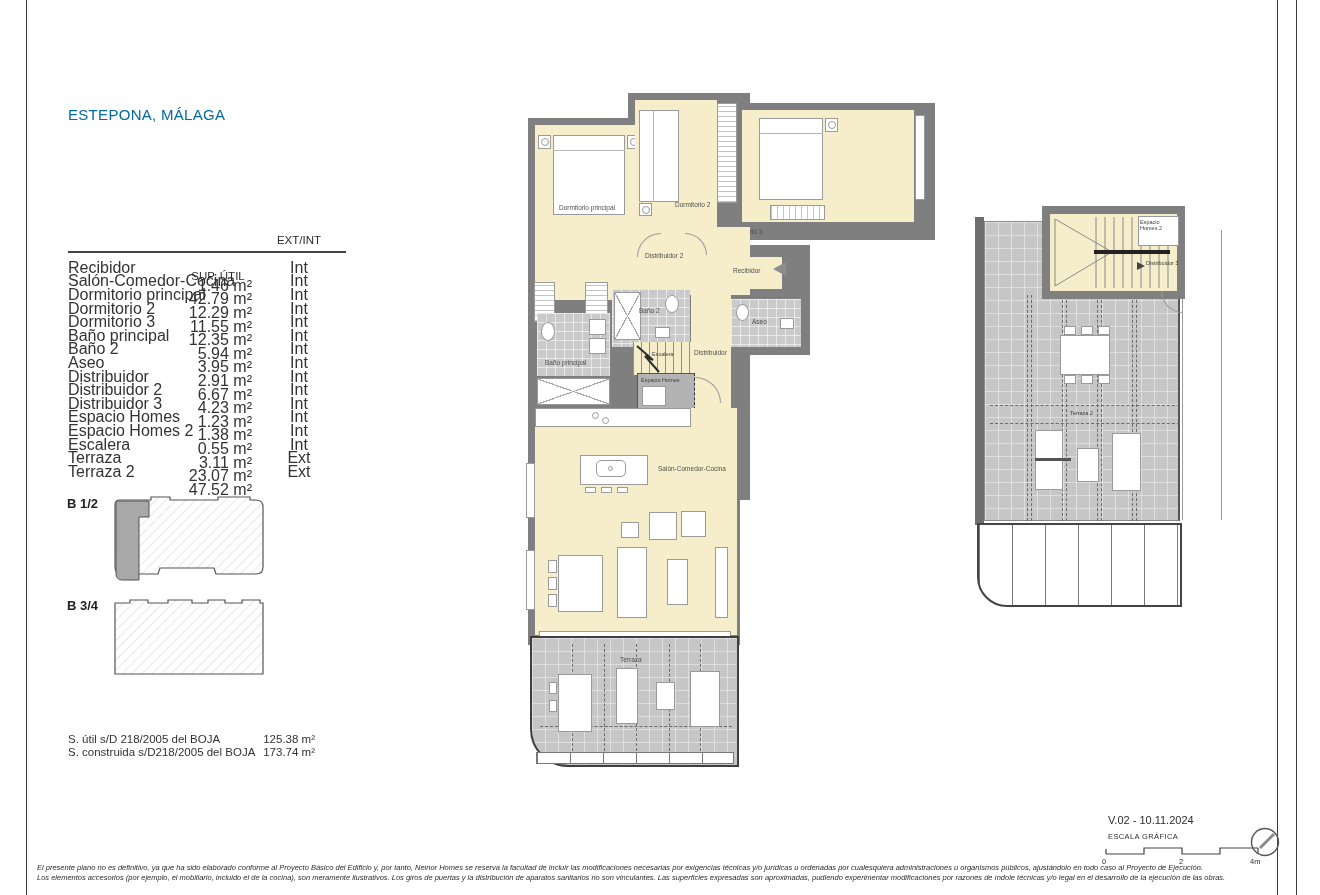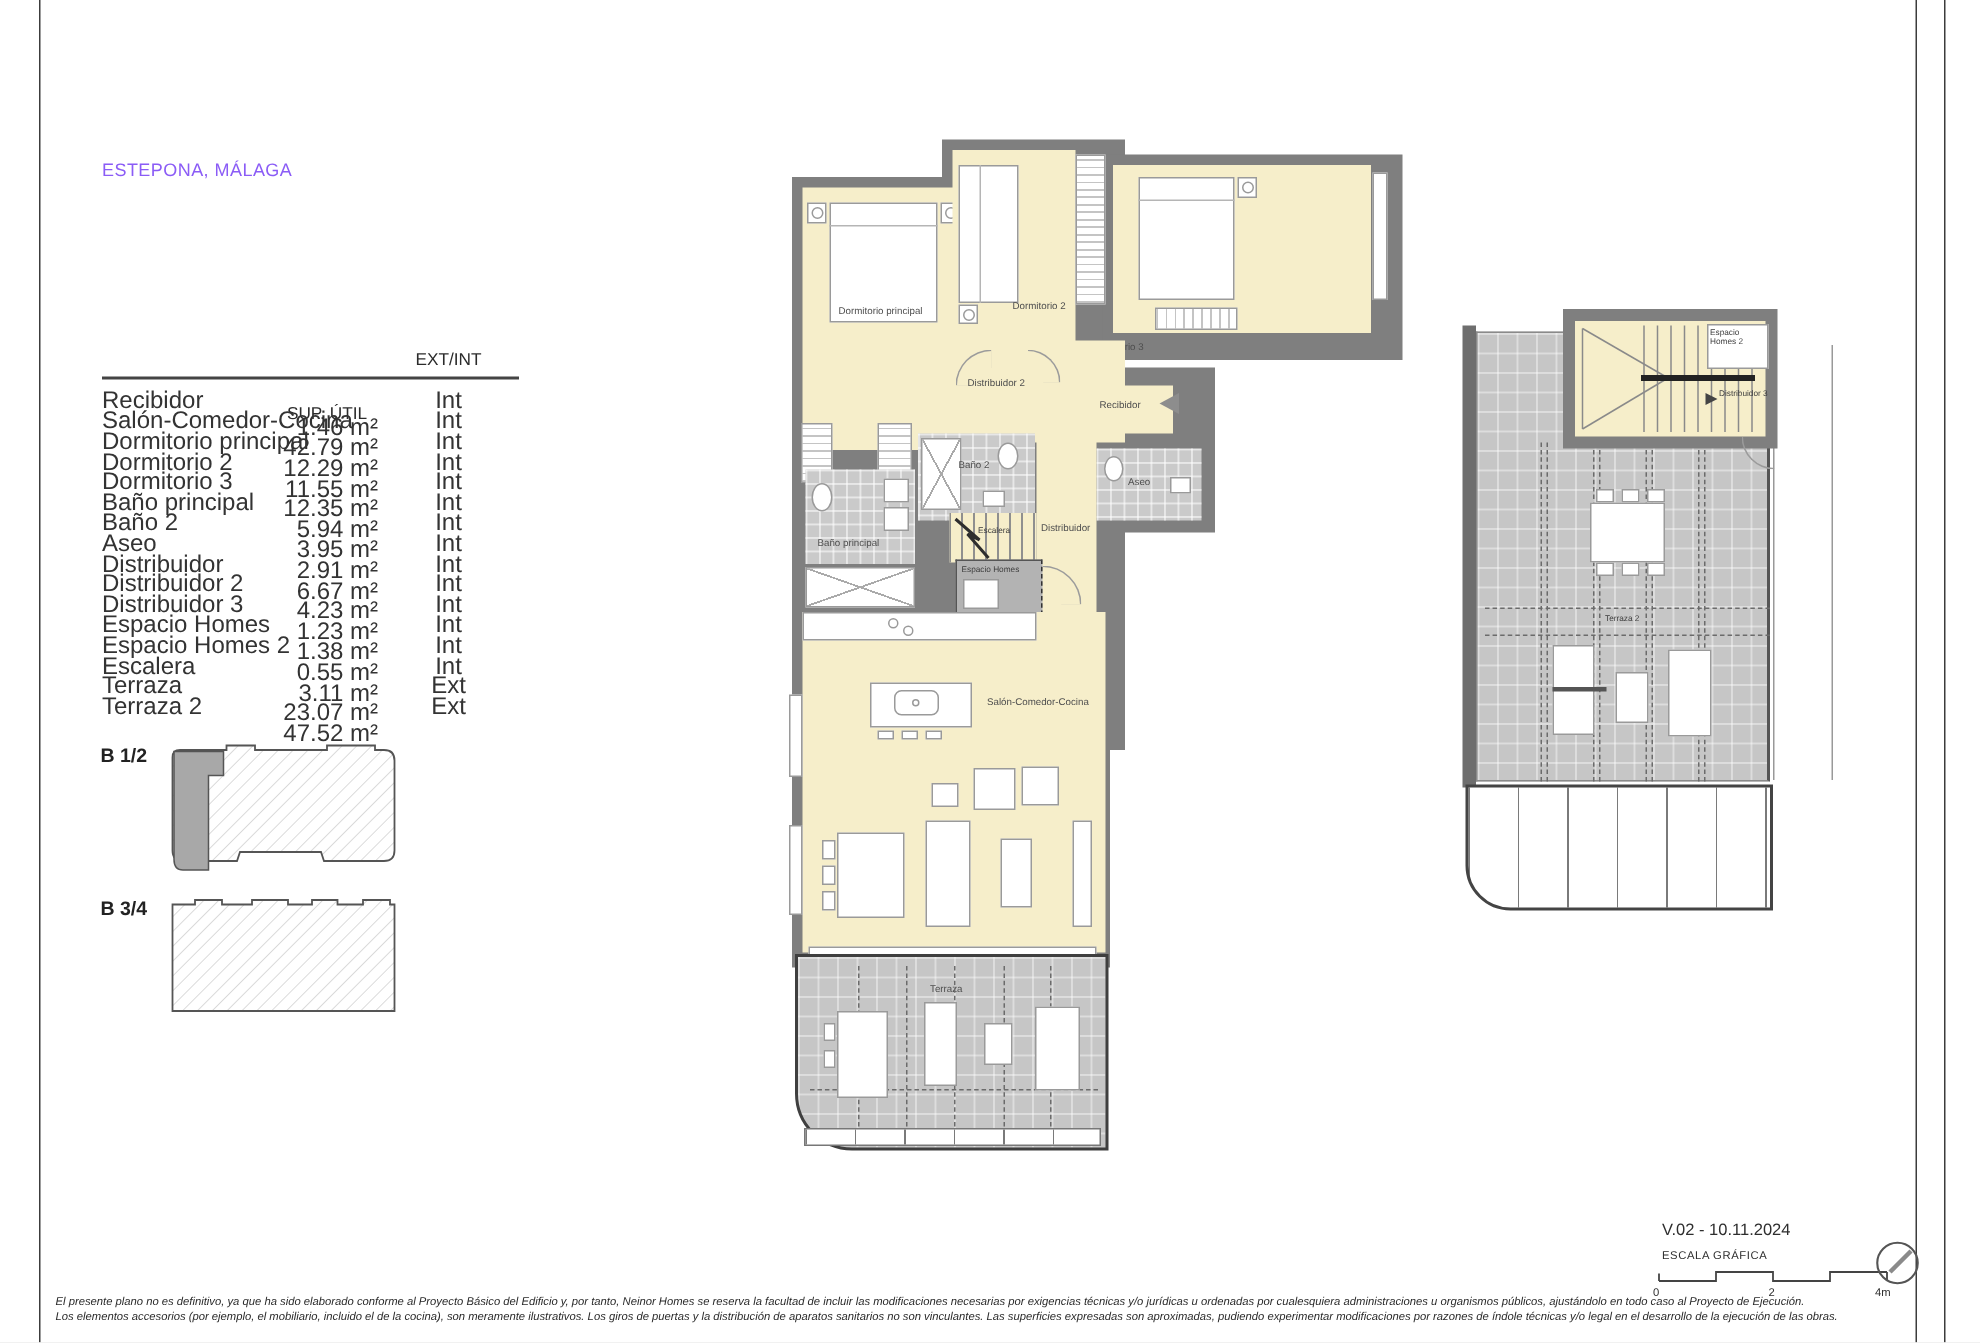--- a/index.html
+++ b/index.html
@@ -1,20 +1,20 @@
 <!DOCTYPE html>
 <html><head>
 <meta charset="utf-8">
 <style>
   html,body{margin:0;padding:0;background:#e8e8e8;}
   .page{position:relative;width:1320px;height:895px;background:#ffffff;font-family:"Liberation Sans",sans-serif;color:#333;overflow:hidden;}
   .abs{position:absolute;}
   .vframe{position:absolute;top:0;bottom:0;width:1px;background:#3c3c3c;}
   
-  .loc{font-size:12px;color:#8b5cf6;letter-spacing:.3px;}
+  .loc{font-size:15px;color:#0369a1;letter-spacing:.3px;}
   .title{font-size:23px;color:#2b2b2b;line-height:29px;}
   .thead{display:flex;font-size:11.5px;color:#2b2b2b;}
   .trow{display:flex;height:13.6px;align-items:center;}
   .c-name{width:116px;white-space:nowrap;}
   .c-area{width:68px;text-align:right;white-space:nowrap;margin-top:36px;}
   .c-type{width:94px;text-align:center;}
   .rule{position:absolute;height:1.5px;background:#444;}
   .blocklbl{font-size:13px;font-weight:bold;color:#222;}
   .sumrow{display:flex;height:13px;align-items:center;font-size:11.5px;color:#323232;}
   .sumlbl{flex:1;white-space:nowrap;}
@@ -154,20 +154,30 @@
     </defs>
     <path d="M8,6 H39 V3 H58 V6 H106 V3 H138 V6 H144 Q151,6 151,13 V73 Q151,80 144,80 H104 L102,74 H48 L46,80 H10 Q3,80 3,73 V11 Q3,6 8,6 Z" fill="url(#hatch)" stroke="#555" stroke-width="1.2"></path>
     <path d="M4,7 H37 V23 H27 V86 H10 Q4,86 4,79 Z" fill="#a8a8a8" stroke="#555" stroke-width="1"></path>
   </svg>
 
   <div class="abs blocklbl" style="left:67px;top:598px;">B 3/4</div>
   <svg class="abs" style="left:112px;top:594px;" width="154" height="84">
     <path d="M3,9 H18 V6 H36 V9 H56 V6 H80 V9 H96 V6 H113 V9 H130 V6 H148 V9 H151 V80 H3 Z" fill="url(#hatch)" stroke="#555" stroke-width="1.2"></path>
   </svg>
 
+  <div class="abs" style="left:68px;top:732px;width:247px;">
+    <div class="sumrow">
+        <span class="sumlbl">S. útil s/D 218/2005 del BOJA</span>
+        <span class="sumval">125.38 m²</span>
+      </div>
+    <div class="sumrow">
+        <span class="sumlbl">S. construida s/D218/2005 del BOJA</span>
+        <span class="sumval">173.74 m²</span>
+      </div>
+  </div>
 
   <div class="abs" style="left:525px;top:85px;width:412px;height:700px;">
 
     <div class="wall" style="left:3px;top:33px;width:137px;height:292px;"></div>
     <div class="wall" style="left:103px;top:8px;width:122px;height:252px;"></div>
     <div class="wall" style="left:210px;top:18px;width:200px;height:137px;"></div>
     <div class="wall" style="left:170px;top:160px;width:115px;height:110px;"></div>
     <div class="wall" style="left:103px;top:250px;width:122px;height:165px;"></div>
     <div class="wall" style="left:3px;top:315px;width:212px;height:245px;"></div>
 

